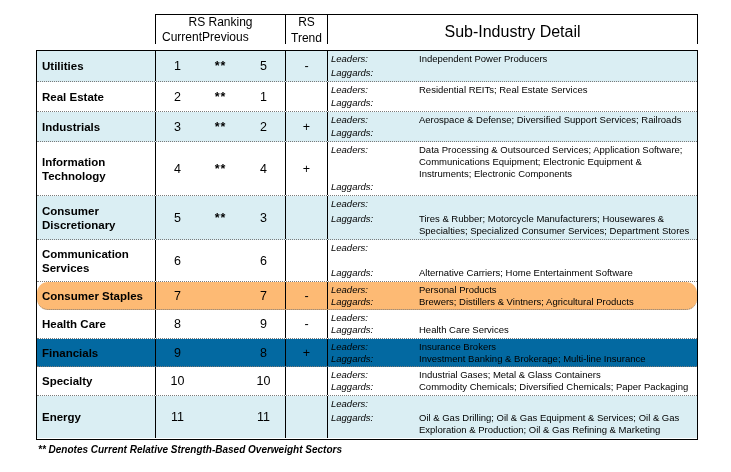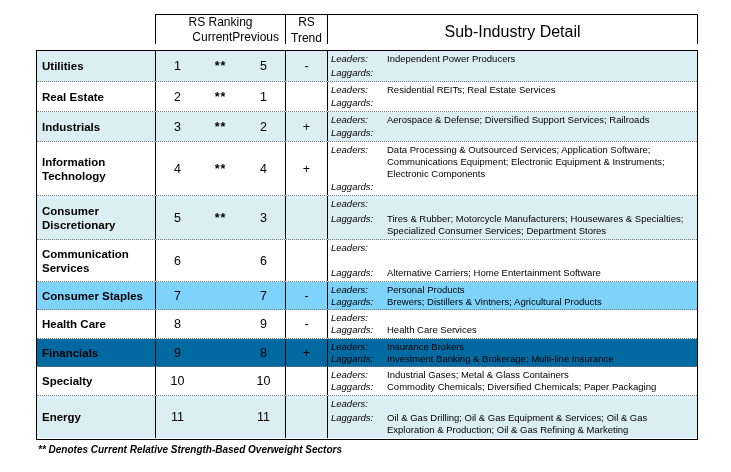--- a/index.html
+++ b/index.html
@@ -11,21 +11,21 @@
   
   .hdr-band {
     position:absolute; left:155px; top:14px; width:543px; height:30px;
     display:flex;
     border-top:1.5px solid #000; border-left:1.5px solid #000; border-right:1.5px solid #000;
   }
   .hdr-ranking { width:130px; border-right:1.5px solid #000; display:flex; flex-direction:column; }
   .hdr-trend   { width:42px;  border-right:1.5px solid #000; display:flex; flex-direction:column; justify-content:center; text-align:center; }
   .hdr-detail  { flex:1; display:flex; justify-content:center; align-items:flex-end; padding-bottom:3px; }
   .hdr-title   { flex:1; display:flex; align-items:center; justify-content:center; font-size:12px; }
-  .hdr-sub     { flex:1; display:flex; justify-content:flex-end; align-items:center; padding:0 6px; font-size:12px; }
+  .hdr-sub     { flex:1; display:flex; justify-content:flex-start; align-items:center; padding:0 6px; font-size:12px; }
   .hdr-trend div { font-size:12px; line-height:16px; }
   .hdr-detail div { font-size:16px; }
 
   
   .tbody {
     position:absolute; left:36px; top:50px; width:662px; height:390px;
     border:1.5px solid #000; overflow:hidden;
   }
   .row { display:flex; width:100%; border-bottom:1px dotted #7a7a7a; background:#fff; }
   .row:last-child { border-bottom:none; }
@@ -41,21 +41,21 @@
   }
   .c-rank .stars { font-weight:bold; letter-spacing:1px; }
   .c-trend {
     width:42px; border-right:1.5px solid #000;
     display:flex; align-items:center; justify-content:center; font-size:12.5px;
   }
   .c-detail {
     flex:1; display:flex; flex-direction:column; justify-content:space-between;
     padding:2px 3px 2px 3px; font-size:9.5px; line-height:12px;
   }
-  .dline { display:flex; }
+  .dline { display:flex;gap:32px; }
   .dlabel { width:56px; flex:0 0 56px; font-style:italic; }
   .dval { flex:1; }
 
   .footnote {
     position:absolute; left:38px; top:444px;
     font-size:10px; font-style:italic; font-weight:bold;
   }
 </style>
 </head>
 <body>
@@ -193,21 +193,21 @@
             <span class="dlabel">Leaders:</span>
             <span class="dval"></span>
           </div>
         <div class="dline">
             <span class="dlabel">Laggards:</span>
             <span class="dval">Alternative Carriers; Home Entertainment Software</span>
           </div>
       </div>
     </div>
 
-    <div class="row" style="height: 28px; background: #7dd3fc;">
+    <div class="row" style="height: 28px; background: #fdba74; border-radius: 11px;">
       <div class="c-sector">Consumer Staples</div>
       <div class="c-rank">
           <span>7</span>
           <span class="stars"></span>
           <span>7</span>
         </div>
       <div class="c-trend">-</div>
       <div class="c-detail">
         <div class="dline">
             <span class="dlabel">Leaders:</span>

